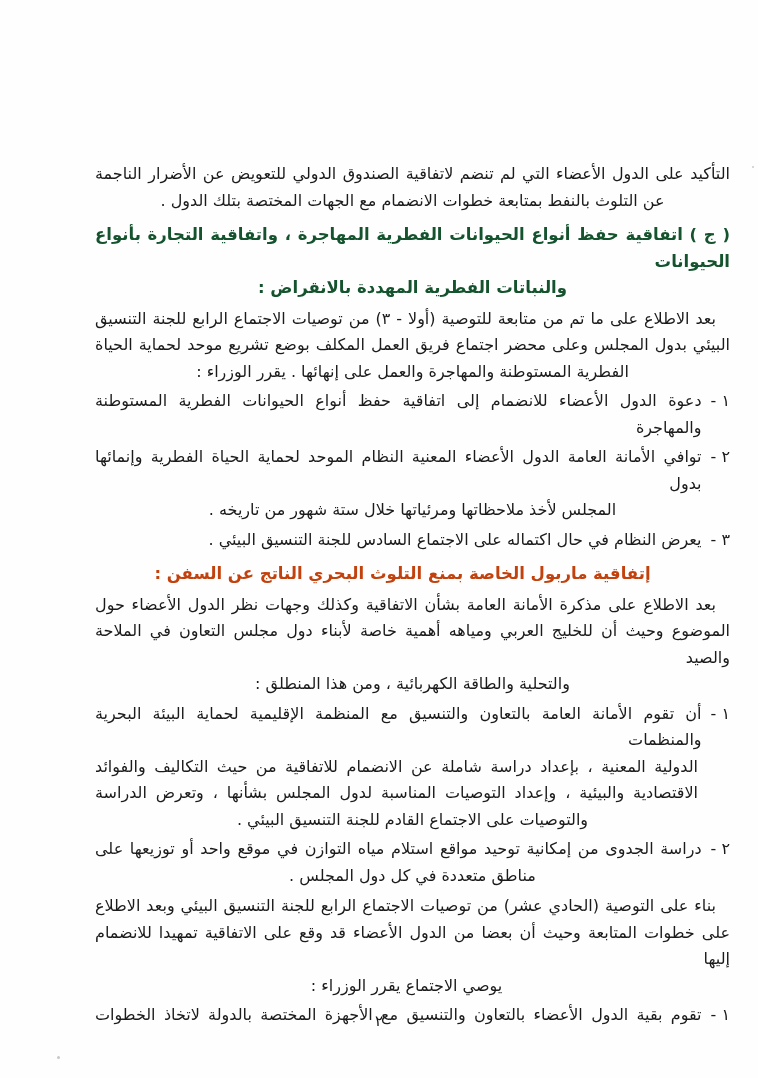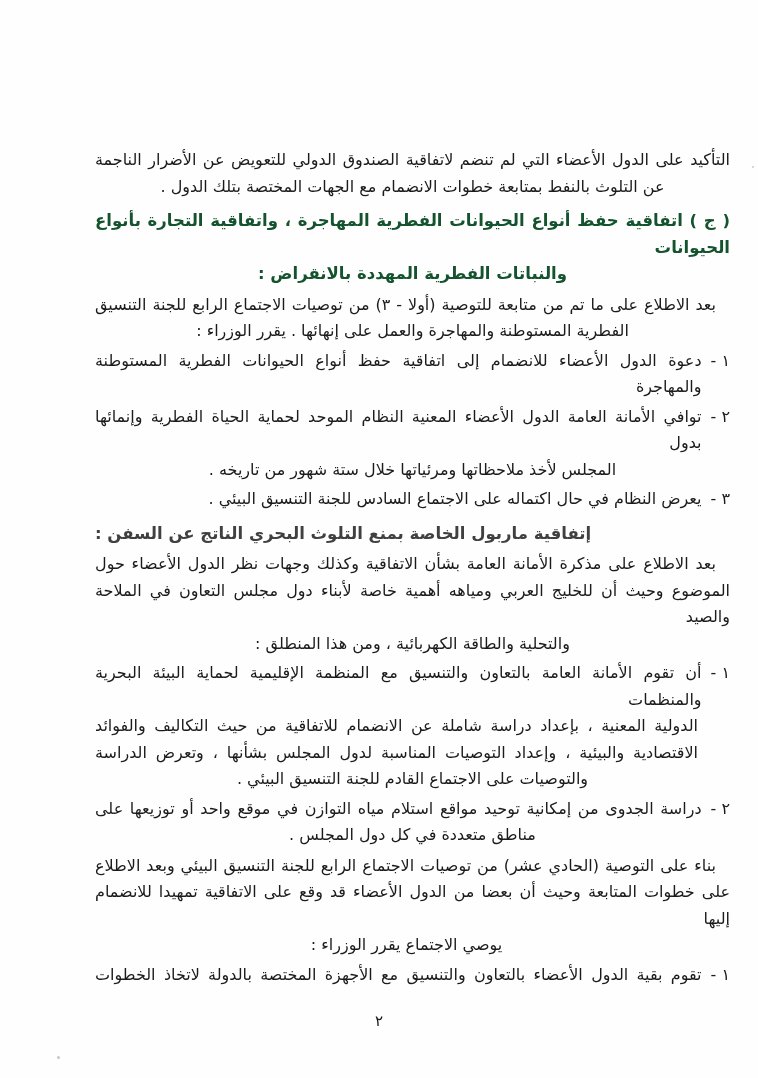--- a/index.html
+++ b/index.html
@@ -8,32 +8,32 @@
     width:758px;height:1078px;
     margin:0 auto;
     background:#fefefe;
     overflow:hidden;
     font-family:"DejaVu Sans",sans-serif;
     color:#1b1b1b;
     direction:rtl;
   }
   .content{
     position:absolute;
-    top:147px;right:28px;left:95px;
+    top:161px;right:28px;left:95px;
     font-size:16px;
     line-height:26.5px;
   }
   .line{min-height:26.5px;}
   
   .full{text-align:justify;text-align-last:justify;}
   .center{text-align:center;}
   .right{text-align:center;}
   .indent{padding-right:14px;}
   .heading-line{font-weight:bold;color:#14532d;font-size:16.5px;}
-  .h-single{text-align:left;padding-right:20px;font-weight:bold;color:#404040;font-size:16.5px;}
+  .h-single{text-align:center;padding-right:20px;font-weight:bold;color:#c2410c;font-size:16.5px;}
   .para{margin:0 0 0 0;}
   .mt-h{margin-top:8px;}
   .mt-p{margin-top:4px;}
   .mt-li{margin-top:3px;}
   .li-first{display:flex;gap:9px;}
   .li-num{white-space:nowrap;flex:0 0 auto;}
   .li-txt{flex:1 1 auto;text-align:justify;text-align-last:justify;}
   .li-txt-right{flex:1 1 auto;text-align:right;}
   .page-num{
     position:absolute;
@@ -57,20 +57,21 @@
       <div class="line center">عن التلوث بالنفط بمتابعة خطوات الانضمام مع الجهات المختصة بتلك الدول .</div>
     </div>
 
     <div class="para mt-h">
       <div class="line full heading-line">( ج ) اتفاقية حفظ أنواع الحيوانات الفطرية المهاجرة ، واتفاقية التجارة بأنواع الحيوانات</div>
       <div class="line center heading-line">والنباتات الفطرية المهددة بالانقراض :</div>
     </div>
 
     <div class="para mt-p">
       <div class="line full indent">بعد الاطلاع على ما تم من متابعة للتوصية (أولا - ٣) من توصيات الاجتماع الرابع للجنة التنسيق</div>
+      <div class="line full">البيئي بدول المجلس وعلى محضر اجتماع فريق العمل المكلف بوضع تشريع موحد لحماية الحياة</div>
       <div class="line center">الفطرية المستوطنة والمهاجرة والعمل على إنهائها . يقرر الوزراء :</div>
     </div>
 
     <div class="para mt-li">
       <div class="line li-first">
         <span class="li-num">١ -</span>
         <span class="li-txt">دعوة الدول الأعضاء للانضمام إلى اتفاقية حفظ أنواع الحيوانات الفطرية المستوطنة والمهاجرة</span>
       </div>
     </div>
 

